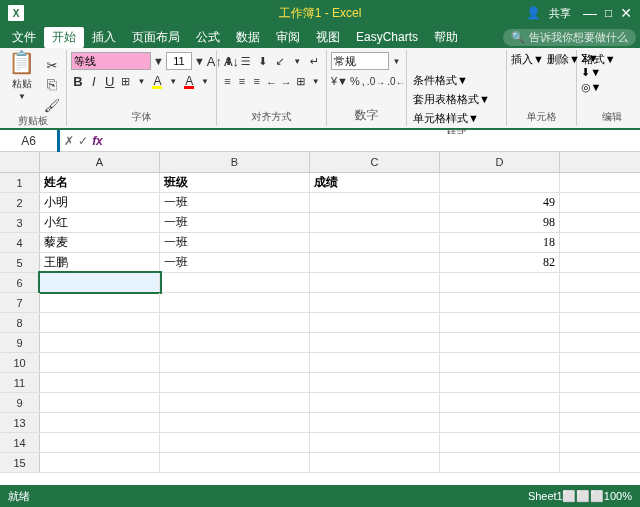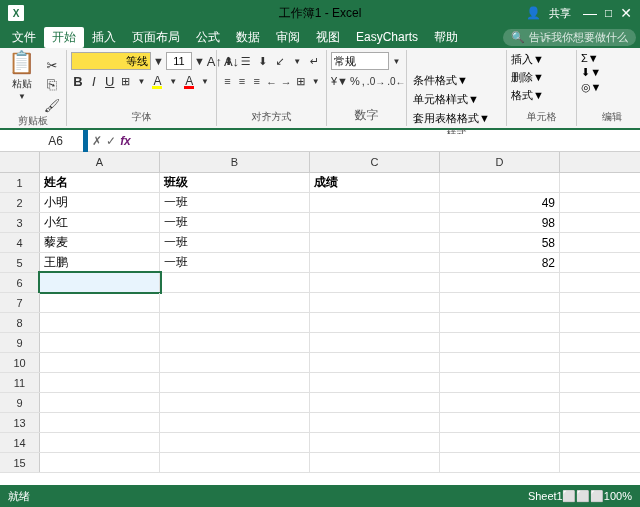--- a/index.html
+++ b/index.html
@@ -35,22 +35,21 @@
       border-radius: 2px;
     }
     .menu-item.active { background: white; color: #217346; }
 
     .font-name-box {
       width: 72px;
       height: 18px;
       border: 1px solid #aaa;
       font-size: 11px;
       padding: 0 2px;
-      background: #fde047;
-      text-align: right;
+      background: #f9a8d4;
     }
     .font-size-box {
       width: 28px;
       height: 18px;
       border: 1px solid #aaa;
       font-size: 11px;
       padding: 0 2px;
       background: white;
       text-align: center;
     }
@@ -69,27 +68,26 @@
     .formula-bar {
       height: 22px;
       display: flex;
       align-items: center;
       border-bottom: 1px solid #d0d0d0;
       background: white;
     }
     .cell-ref-box {
       width: 60px;
       height: 22px;
-      border-right: 5px solid #0369a1;
+      border-right: 3px solid #0369a1;
       display: flex;
       align-items: center;
       justify-content: center;
       font-size: 12px;
       color: #333;
-      margin-left: 28px;
     }
     .formula-icons {
       display: flex;
       align-items: center;
       padding: 0 4px;
       gap: 4px;
       color: #555;
       font-size: 12px;
     }
     .formula-input {
@@ -137,21 +135,21 @@
       align-items: center;
       padding: 0 4px;
       font-size: 12px;
       border-right: 1px solid #e0e0e0;
       overflow: hidden;
       white-space: nowrap;
       cursor: cell;
     }
     .cell.selected { background: #e8f4fd; outline: 2px solid #217346; }
     .cell.header-cell { font-weight: bold; }
-    .cell.right { justify-content: flex-end; }
+    .cell.right { justify-content: flex-end; font-family: Liberation Serif, serif; }
 
     
     .col-a { width: 120px; min-width: 120px; }
     .col-b { width: 150px; min-width: 150px; }
     .col-c { width: 130px; min-width: 130px; }
     .col-d { width: 120px; min-width: 120px; }
 
     .status-bar {
       position: absolute;
       bottom: 0;
@@ -199,21 +197,21 @@
 
     .relative { position: relative; }
   </style>
 </head>
 <body>
 
 <div class="title-bar">
   <div class="title-bar-left">
     <div class="title-bar-icon">X</div>
   </div>
-  <div class="title-bar-text" style="position:absolute;left:50%;transform:translateX(-50%);font-size:12px;color:#000000;">工作簿1 - Excel</div>
+  <div class="title-bar-text" style="position:absolute;left:50%;transform:translateX(-50%);font-size:12px;color:#fde047;">工作簿1 - Excel</div>
   <div style="display:flex;align-items:center;gap:8px;">
     <span style="color:white;font-size:12px;">👤</span>
     <span style="color:white;font-size:11px;cursor:pointer;">共享</span>
     <span style="color:white;font-size:14px;cursor:pointer;margin-left:4px;">—</span>
     <span style="color:white;font-size:12px;cursor:pointer;">□</span>
     <span style="color:white;font-size:14px;cursor:pointer;">✕</span>
   </div>
 </div>
 
 <div class="menu-bar">
@@ -318,28 +316,28 @@
         <span class="sbtn" style="font-size:10px;">.0→</span>
         <span class="sbtn" style="font-size:10px;">.0←</span>
       </div>
     </div>
     <div style="font-size:12px;color:#555;text-align:center;font-family:Liberation Serif, serif;">数字</div>
   </div>
 
   <div class="group-wrapper" style="padding:2px 4px;min-width:100px;">
     <div style="display:flex;flex-direction:column;gap:2px;flex:1;">
       <div style="font-size:11px;cursor:pointer;padding:1px 2px;border-radius:2px;white-space:nowrap;margin-top:20px;">条件格式▼</div>
+      <div style="font-size:11px;cursor:pointer;padding:1px 2px;border-radius:2px;white-space:nowrap;">套用表格格式▼</div>
       <div style="font-size:11px;cursor:pointer;padding:1px 2px;border-radius:2px;white-space:nowrap;">单元格样式▼</div>
-      <div style="font-size:11px;cursor:pointer;padding:1px 2px;border-radius:2px;white-space:nowrap;">套用表格格式▼</div>
     </div>
     <div style="font-size:10px;color:#555;text-align:center;">样式</div>
   </div>
 
   <div class="group-wrapper" style="padding:2px 4px;min-width:70px;">
-    <div style="display:flex;flex-direction:column;gap:3px;flex:1;">
+    <div style="display:flex;flex-direction:row;gap:3px;flex:1;">
       <div style="font-size:11px;cursor:pointer;white-space:nowrap;">插入▼</div>
       <div style="font-size:11px;cursor:pointer;white-space:nowrap;">删除▼</div>
       <div style="font-size:11px;cursor:pointer;white-space:nowrap;">格式▼</div>
     </div>
     <div style="font-size:10px;color:#555;text-align:center;">单元格</div>
   </div>
 
   <div class="group-wrapper" style="padding:2px 4px;min-width:70px;border-right:none;">
     <div style="display:flex;flex-direction:column;gap:2px;flex:1;">
       <div style="display:flex;gap:2px;">
@@ -400,21 +398,21 @@
       <div class="cell col-b">一班</div>
       <div class="cell col-c"></div>
       <div class="cell col-d right">98</div>
     </div>
 
     <div class="sheet-row">
       <div class="row-num">4</div>
       <div class="cell col-a">藜麦</div>
       <div class="cell col-b">一班</div>
       <div class="cell col-c"></div>
-      <div class="cell col-d right">58</div>
+      <div class="cell col-d right">18</div>
     </div>
 
     <div class="sheet-row">
       <div class="row-num">5</div>
       <div class="cell col-a">王鹏</div>
       <div class="cell col-b">一班</div>
       <div class="cell col-c"></div>
       <div class="cell col-d right">82</div>
     </div>
 

